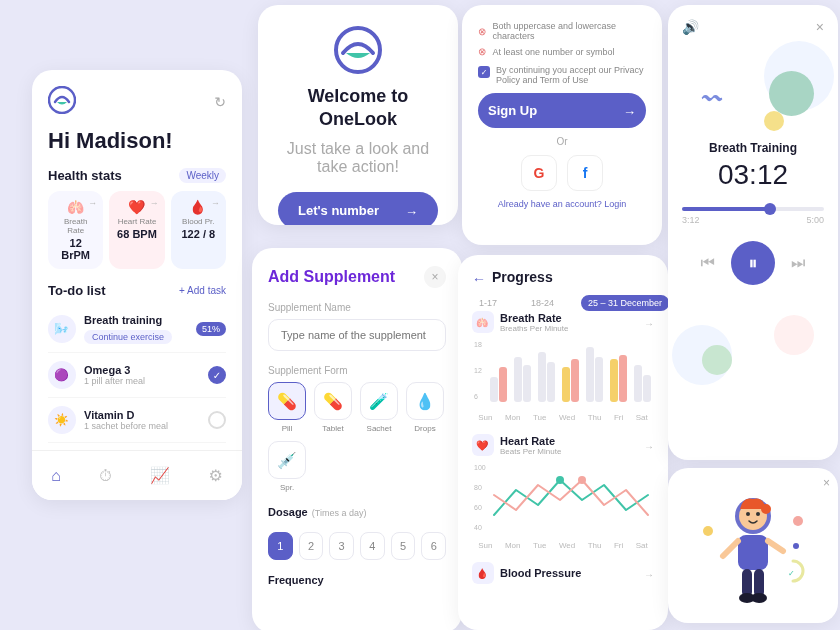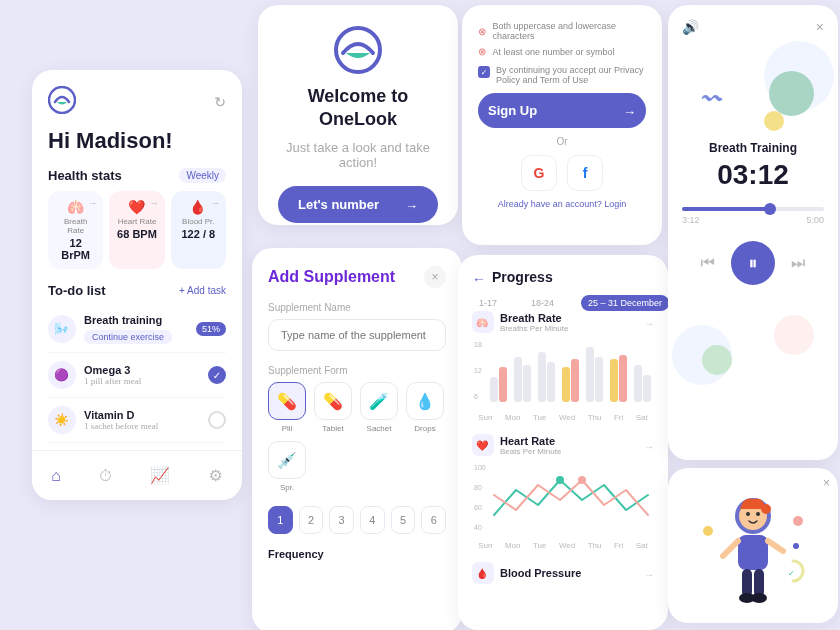--- a/index.html
+++ b/index.html
@@ -40,39 +40,39 @@
     .stat-icon { font-size: 14px; margin-bottom: 2px; }
     .stat-label { font-size: 8px; color: #888; margin-bottom: 2px; }
     .stat-value { font-size: 11px; font-weight: 700; color: #1a1a2e; }
     .arrow-sm { position: absolute; top: 6px; right: 6px; font-size: 9px; color: #bbb; }
     .todo-header { display: flex; justify-content: space-between; align-items: center; margin-bottom: 8px; }
     .add-task-btn { font-size: 10px; color: #5b5fc7; cursor: pointer; }
     .todo-item { display: flex; align-items: center; gap: 8px; padding: 8px 0; border-bottom: 1px solid #f5f5f5; }
     .todo-icon-wrap { width: 28px; height: 28px; background: #f0f0ff; border-radius: 50%; display: flex; align-items: center; justify-content: center; font-size: 12px; flex-shrink: 0; }
     .todo-text { flex: 1; }
     .todo-title { font-size: 11px; font-weight: 600; color: #1a1a2e; }
-    .todo-sub { font-size: 9px; color: #aaa; font-family: Liberation Serif, serif; }
+    .todo-sub { font-size: 9px; color: #aaa; }
     .todo-badge { font-size: 9px; background: #5b5fc7; color: #fff; border-radius: 10px; padding: 2px 6px; }
     .todo-check { width: 18px; height: 18px; border-radius: 50%; border: 2px solid #5b5fc7; display: flex; align-items: center; justify-content: center; font-size: 10px; color: #5b5fc7; }
     .todo-check.done { background: #5b5fc7; color: #fff; }
     .todo-check.empty { border: 2px solid #ddd; }
     .continue-btn { font-size: 9px; background: #f0f0ff; color: #5b5fc7; border-radius: 10px; padding: 2px 8px; margin-top: 2px; display: inline-block; }
     .bottom-nav { position: absolute; bottom: 0; left: 0; right: 0; height: 50px; background: #fff; border-top: 1px solid #f0f0f0; display: flex; justify-content: space-around; align-items: center; }
     .nav-icon { font-size: 16px; color: #bbb; cursor: pointer; }
     .nav-icon.active { color: #5b5fc7; }
 
     
     #card-welcome {
       left: 258px; top: 5px;
       width: 200px; height: 220px;
       padding: 20px 20px 16px;
       text-align: center;
     }
     .welcome-title { font-size: 18px; font-weight: 700; color: #1a1a2e; line-height: 1.3; margin-bottom: 8px; }
-    .welcome-sub { font-size: 13px; color: #aaa; margin-bottom: 16px; }
+    .welcome-sub { font-size: 16px; color: #aaa; margin-bottom: 16px; }
     .lets-start-btn {
       background: #5b5fc7;
       color: #fff;
       border-radius: 30px;
       padding: 11px 20px;
       font-size: 13px;
       font-weight: 600;
       display: flex;
       justify-content: space-between;
       align-items: center;
@@ -168,21 +168,21 @@
     }
     .breath-top { display: flex; justify-content: space-between; align-items: center; margin-bottom: 16px; }
     .volume-icon { font-size: 14px; color: #888; }
     .close-x { font-size: 14px; color: #aaa; cursor: pointer; }
     .breath-decorations { position: relative; height: 80px; margin-bottom: 10px; }
     .breath-circle-bg { position: absolute; top: -10px; right: -10px; width: 70px; height: 70px; background: #f0f5ff; border-radius: 50%; }
     .breath-circle-teal { position: absolute; top: 20px; right: 10px; width: 45px; height: 45px; background: #a8d5c4; border-radius: 50%; }
     .breath-circle-yellow { position: absolute; bottom: 0; right: 40px; width: 20px; height: 20px; background: #f5e08a; border-radius: 50%; }
     .breath-wave-icon { position: absolute; top: 30px; left: 20px; font-size: 20px; color: #7b8cde; }
     .breath-label { font-size: 12px; font-weight: 600; color: #1a1a2e; text-align: center; margin-bottom: 4px; }
-    .breath-timer { font-size: 28px; font-weight: 700; color: #1a1a2e; text-align: center; margin-bottom: 16px; }
+    .breath-timer { font-size: 28px; font-weight: 400; color: #1a1a2e; text-align: center; margin-bottom: 16px; }
     .progress-bar-wrap { margin-bottom: 16px; }
     .progress-bar-track { background: #e8e8f0; border-radius: 10px; height: 4px; position: relative; }
     .progress-bar-fill { background: #5b5fc7; height: 4px; border-radius: 10px; position: relative; }
     .progress-knob { width: 12px; height: 12px; background: #5b5fc7; border-radius: 50%; position: absolute; right: -6px; top: -4px; }
     .progress-times { display: flex; justify-content: space-between; font-size: 9px; color: #bbb; margin-top: 4px; }
     .playback-controls { display: flex; justify-content: center; align-items: center; gap: 16px; margin-bottom: 20px; }
     .ctrl-btn { font-size: 16px; color: #bbb; cursor: pointer; }
     .play-pause-btn { width: 44px; height: 44px; background: #5b5fc7; border-radius: 50%; display: flex; align-items: center; justify-content: center; font-size: 18px; color: #fff; cursor: pointer; }
     .breath-decoration-bottom { position: relative; height: 80px; }
     .deco-circle-1 { position: absolute; bottom: 0; left: -10px; width: 60px; height: 60px; background: #f0f5ff; border-radius: 50%; }
@@ -350,20 +350,24 @@
         <div class="option-icon-wrap">💧</div>
         <span class="option-label">Drops</span>
       </div>
       <div class="form-option">
         <div class="option-icon-wrap">💉</div>
         <span class="option-label">Spr.</span>
       </div>
     </div>
   </div>
   <div class="form-group">
+    <div style="display:flex;align-items:baseline;gap:4px;">
+      <span class="dosage-label">Dosage</span>
+      <span class="dosage-sub">(Times a day)</span>
+    </div>
     <div class="dosage-options" style="margin-top:6px;">
       <div class="dosage-opt selected">1</div>
       <div class="dosage-opt">2</div>
       <div class="dosage-opt">3</div>
       <div class="dosage-opt">4</div>
       <div class="dosage-opt">5</div>
       <div class="dosage-opt">6</div>
     </div>
   </div>
   <div class="freq-label">Frequency</div>

